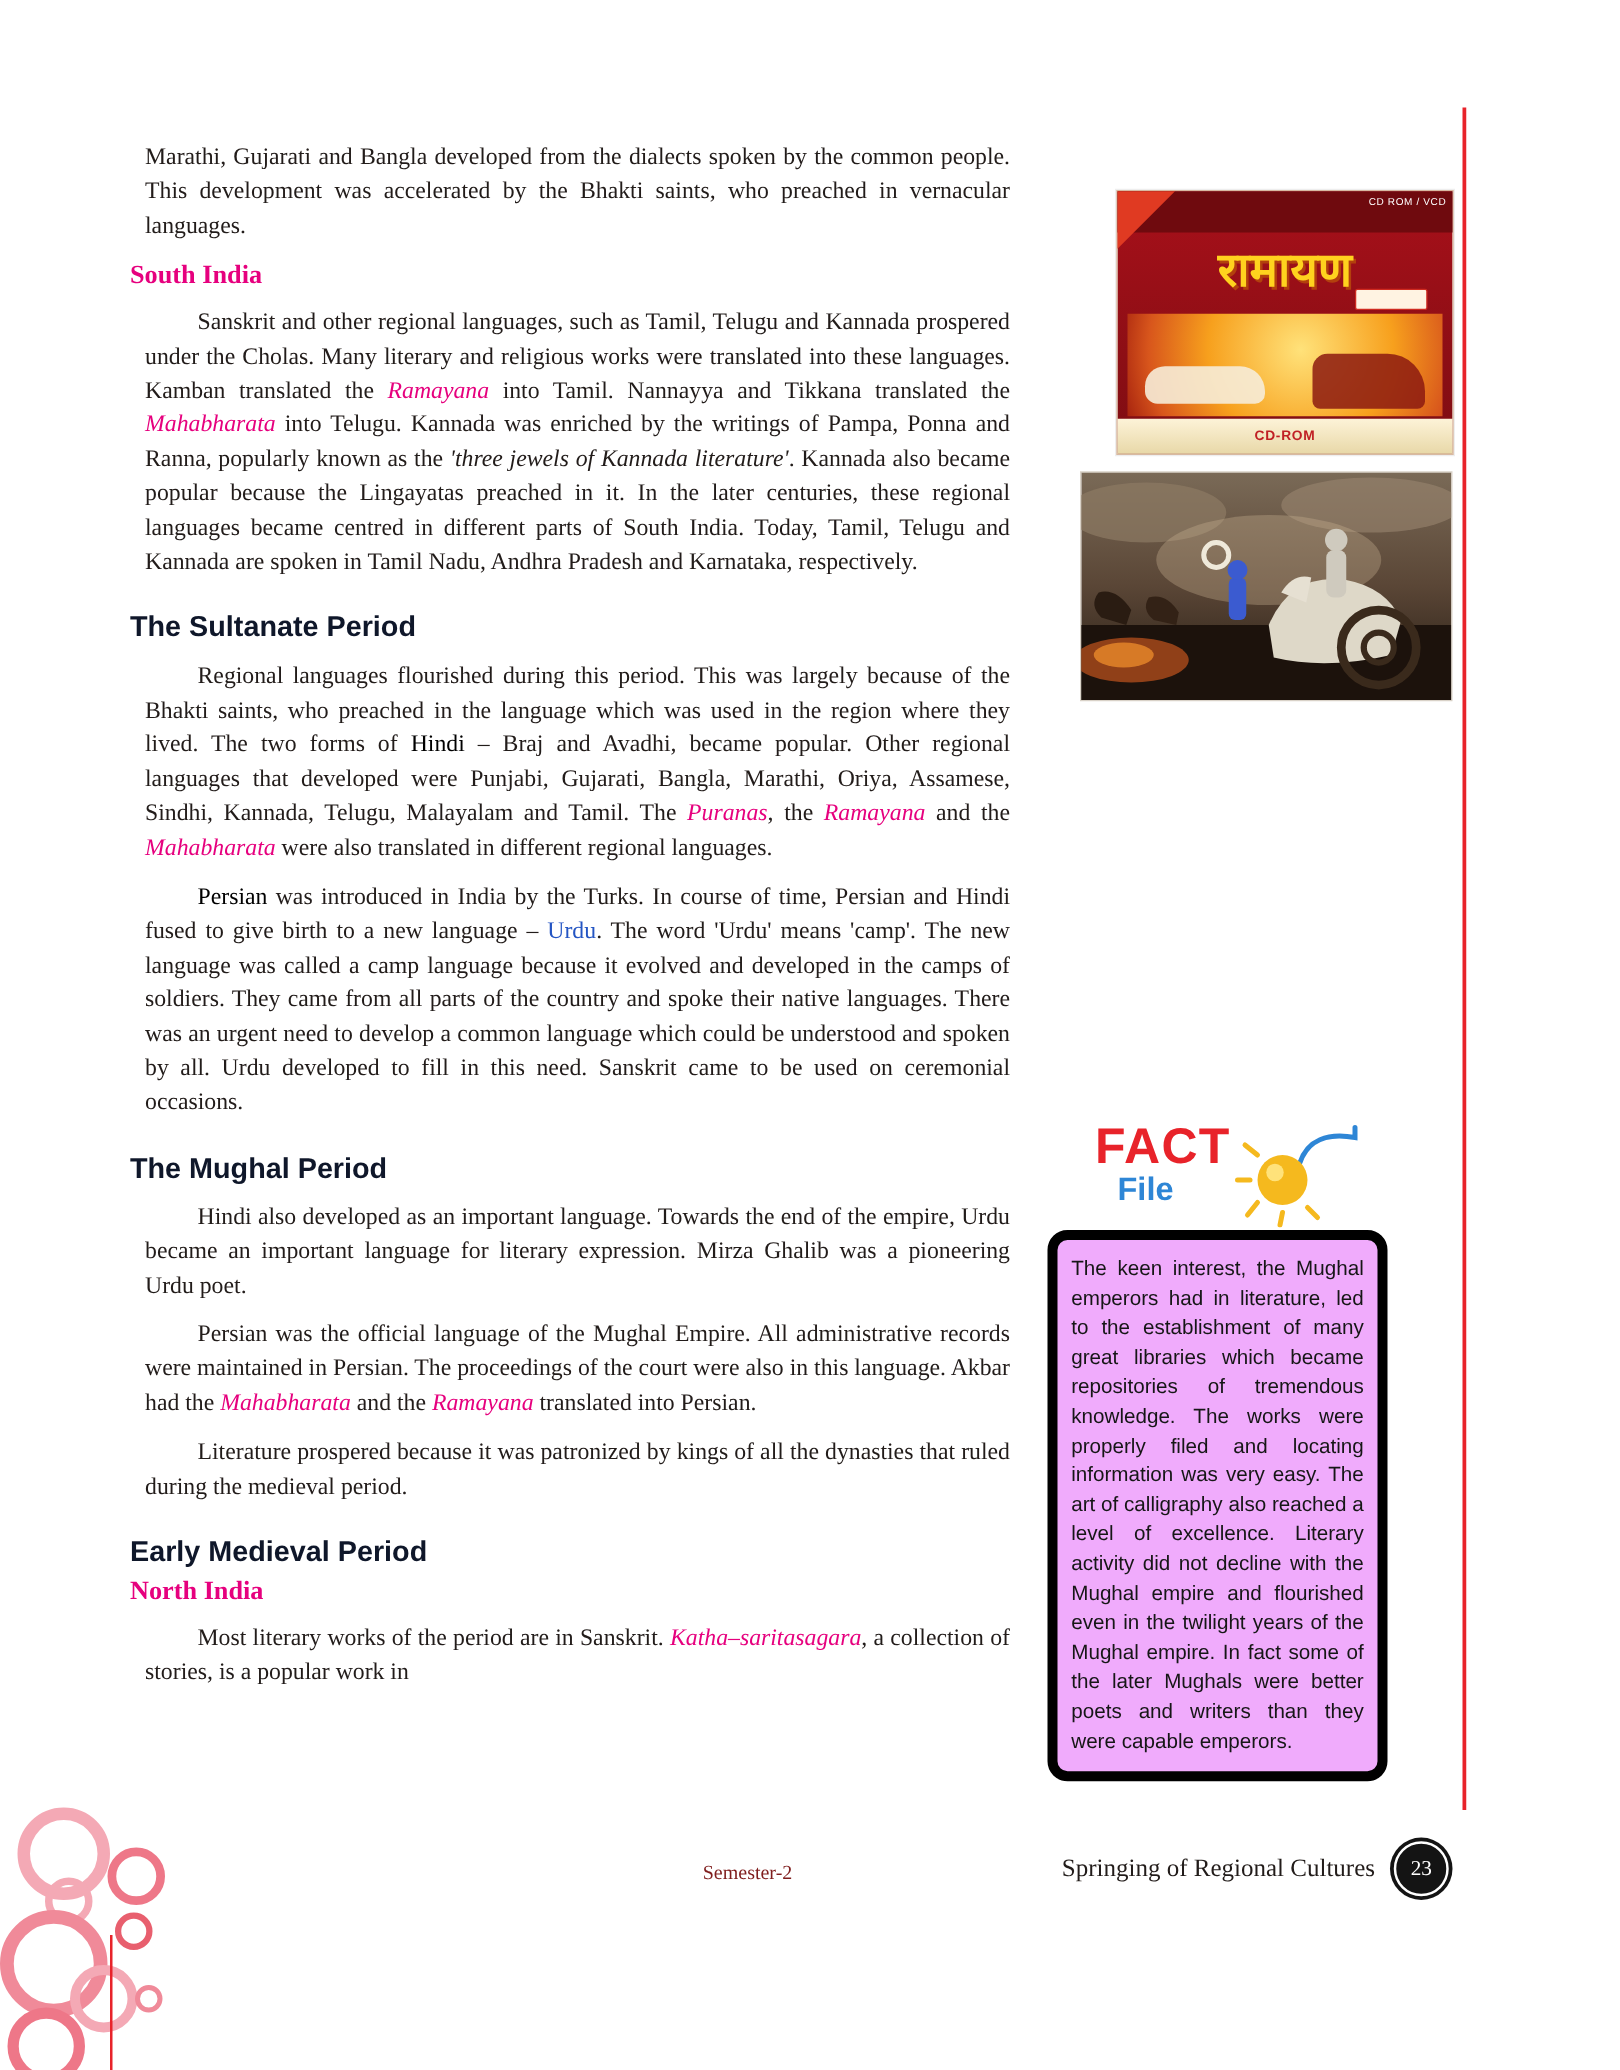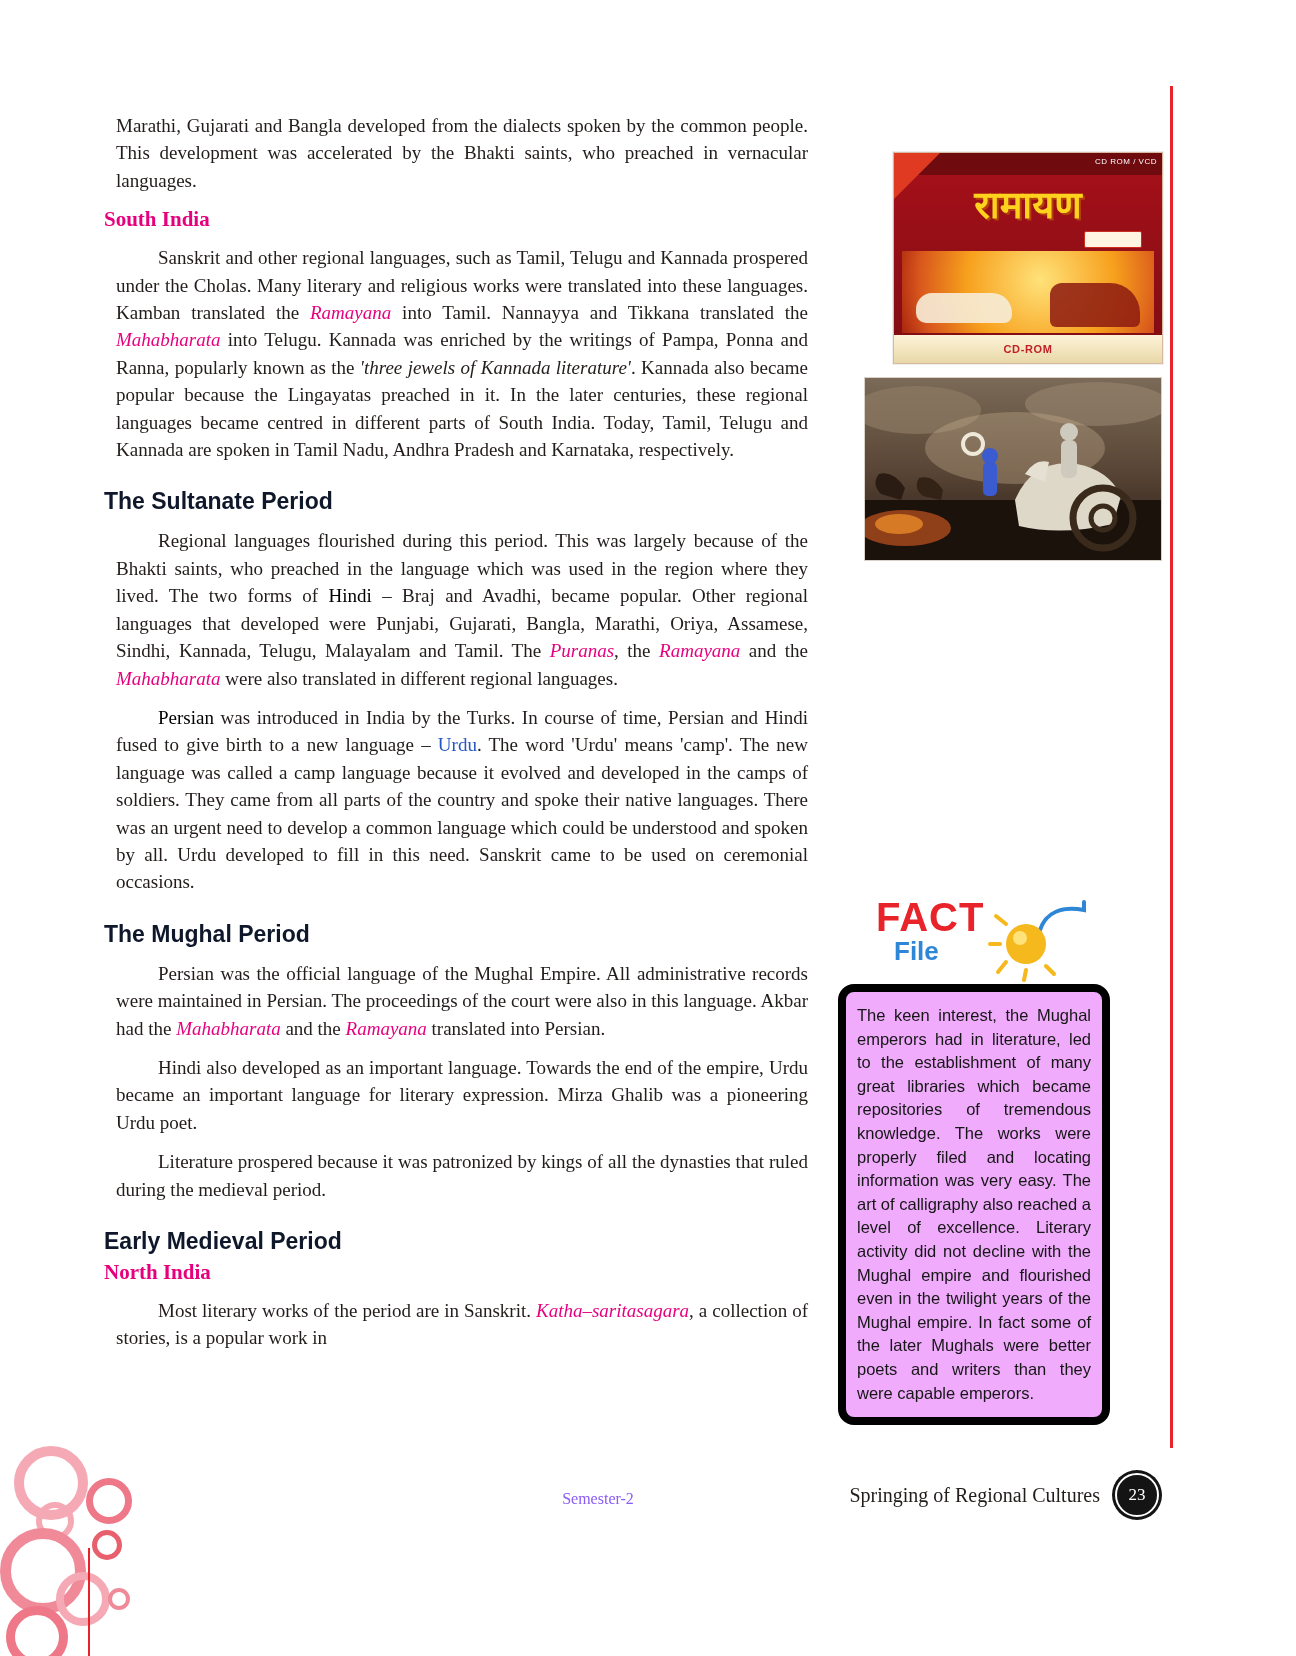--- a/index.html
+++ b/index.html
@@ -32,21 +32,21 @@
   .seg-p  { color:#000000; }
   .seg-b  { color:#2455c3; }
   .seg-i  { font-style:italic; }
 
   
   .vcd {
     position:absolute; left:893px; top:152px; width:268px; height:210px;
     background:linear-gradient(#a8101a, #7d0d12);
     border:1px solid #d8b9a2; box-shadow:0 0 0 1px #eee;
   }
-  .vcd-topstrip { position:relative; height:22px; background:#6f0a0e; }
+  .vcd-topstrip { position:relative; height:33px; background:#6f0a0e; }
   .vcd-format {
     position:absolute; right:5px; top:4px; color:#ffffff;
     font:8px "Liberation Sans", sans-serif; letter-spacing:.5px;
   }
   .vcd-ribbon {
     position:absolute; left:0; top:0; width:0; height:0;
     border-top:46px solid #e03a22; border-right:46px solid transparent;
   }
   .vcd-title {
     position:relative; margin-top:4px; height:52px; line-height:52px;
@@ -101,21 +101,21 @@
   .ff-body {
     border:8px solid #000000; border-radius:16px;
     padding:12px 11px; text-align:justify; color:#161616;
     font:16.5px/23.6px "Liberation Sans", sans-serif;
     background:#f0abfc;
   }
 
   
   .footer-sem {
     position:absolute; top:1490px; left:0; width:1196px; text-align:center;
-    font-size:16px; color:#8b5cf6;
+    font-size:16px; color:#7f1d1d;
   }
   .footer-chapter {
     position:absolute; top:1484px; right:196px;
     font-size:20px; color:#221c1a;
   }
   .page-badge {
     position:absolute; left:1112px; top:1470px; width:50px; height:50px;
     background:#141414; border-radius:50%;
     display:flex; align-items:center; justify-content:center;
     color:#ffffff; font-size:17px;
@@ -151,22 +151,22 @@
 <div class="page">
 
   <div class="main-col">
     <p class="noindent"><span>Marathi, Gujarati and Bangla developed from the dialects spoken by the common people. This development was accelerated by the Bhakti saints, who preached in vernacular languages.</span></p>
     <h3 class="h-pink">South India</h3>
     <p><span>Sanskrit and other regional languages, such as Tamil, Telugu and Kannada prospered under the Cholas. Many literary and religious works were translated into these languages. Kamban translated the </span><span class="seg-pi">Ramayana</span><span> into Tamil. Nannayya and Tikkana translated the </span><span class="seg-pi">Mahabharata</span><span> into Telugu. Kannada was enriched by the writings of Pampa, Ponna and Ranna, popularly known as the </span><span class="seg-i">'three jewels of Kannada literature'</span><span>. Kannada also became popular because the Lingayatas preached in it. In the later centuries, these regional languages became centred in different parts of South India. Today, Tamil, Telugu and Kannada are spoken in Tamil Nadu, Andhra Pradesh and Karnataka, respectively.</span></p>
     <h2 class="h-red">The Sultanate Period</h2>
     <p><span>Regional languages flourished during this period. This was largely because of the Bhakti saints, who preached in the language which was used in the region where they lived. The two forms of </span><span class="seg-p">Hindi</span><span> – Braj and Avadhi, became popular. Other regional languages that developed were Punjabi, Gujarati, Bangla, Marathi, Oriya, Assamese, Sindhi, Kannada, Telugu, Malayalam and Tamil. The </span><span class="seg-pi">Puranas</span><span>, the </span><span class="seg-pi">Ramayana</span><span> and the </span><span class="seg-pi">Mahabharata</span><span> were also translated in different regional languages.</span></p>
     <p><span class="seg-p">Persian</span><span> was introduced in India by the Turks. In course of time, Persian and Hindi fused to give birth to a new language –  </span><span class="seg-b">Urdu</span><span>. The word 'Urdu' means 'camp'. The new language was called a camp language because it evolved and developed in the camps of soldiers. They came from all parts of the country and spoke their native languages. There was an urgent need to develop a common language which could be understood and spoken by all. Urdu developed to fill in this need. Sanskrit came to be used on ceremonial occasions.</span></p>
     <h2 class="h-red">The Mughal Period</h2>
+    <p><span>Hindi also developed as an important language. Towards the end of the empire, Urdu became an important language for literary expression. Mirza Ghalib was a pioneering Urdu poet.</span></p>
     <p><span>Persian was the official language of the Mughal Empire. All administrative records were maintained in Persian. The proceedings of the court were also in this language. Akbar had the </span><span class="seg-pi">Mahabharata</span><span> and the </span><span class="seg-pi">Ramayana</span><span> translated into Persian.</span></p>
-    <p><span>Hindi also developed as an important language. Towards the end of the empire, Urdu became an important language for literary expression. Mirza Ghalib was a pioneering Urdu poet.</span></p>
     <p><span>Literature prospered because it was patronized by kings of all the dynasties that ruled during the medieval period.</span></p>
     <h2 class="h-red">Early Medieval Period</h2>
     <h3 class="h-pink">North India</h3>
     <p><span>Most literary works of the period are in Sanskrit. </span><span class="seg-pi">Katha–saritasagara</span><span>, a collection of stories, is a popular work in</span></p>
   </div>
 
   <div class="vcd">
     <div class="vcd-topstrip">
       <span class="vcd-format">CD ROM / VCD</span>
     </div>

